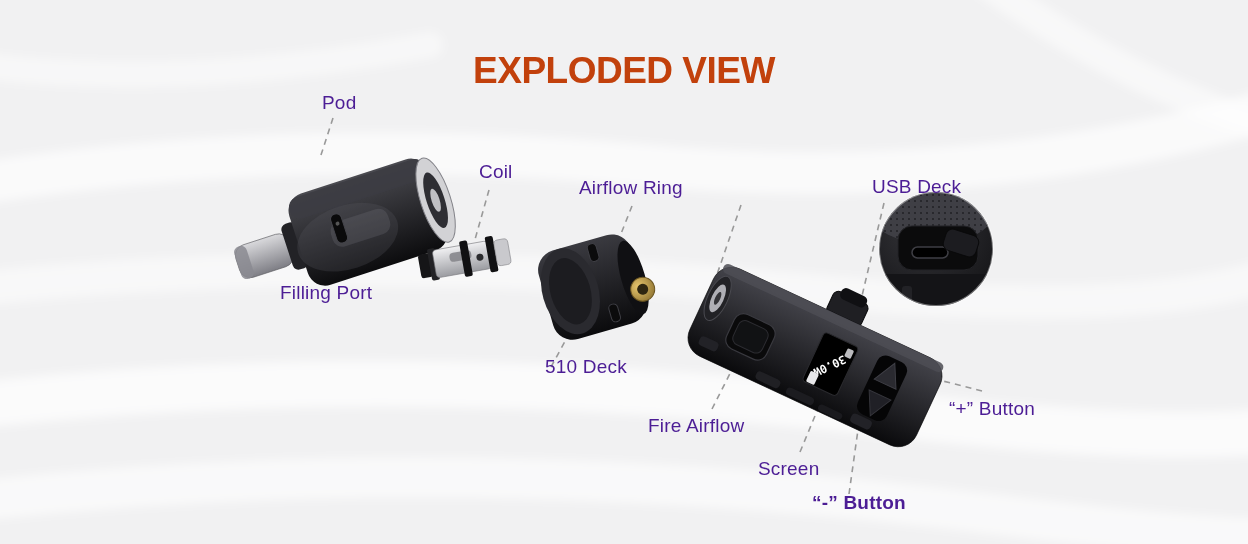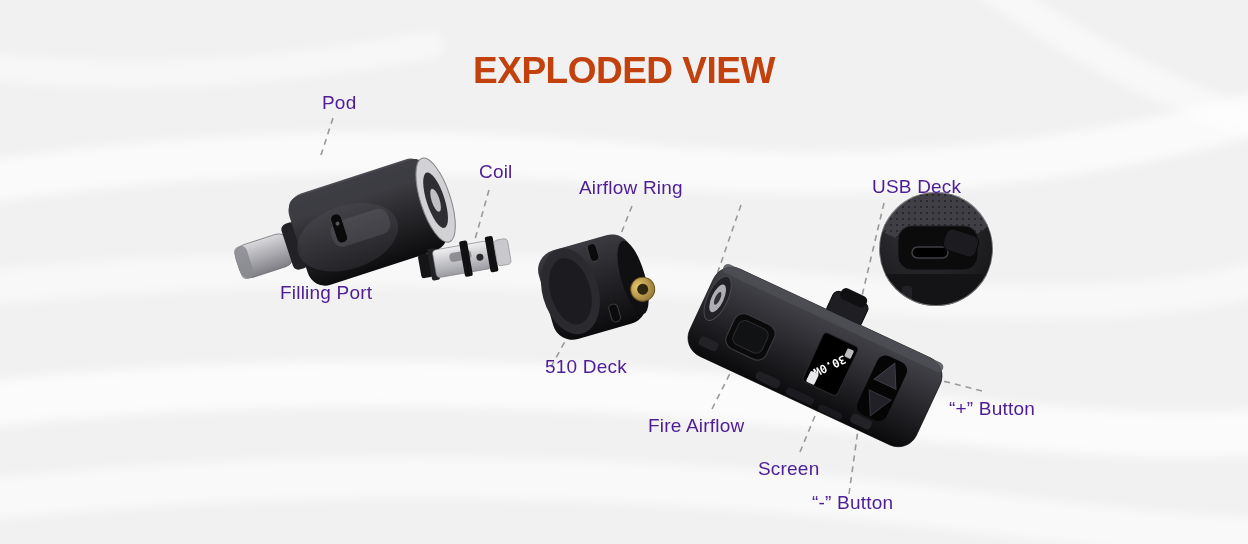--- a/index.html
+++ b/index.html
@@ -179,16 +179,16 @@
   <div class="title">EXPLODED VIEW</div>
 
   <div class="label" style="left:322px;top:92px;">Pod</div>
   <div class="label" style="left:280px;top:282px;">Filling Port</div>
   <div class="label" style="left:479px;top:161px;">Coil</div>
   <div class="label" style="left:579px;top:177px;">Airflow Ring</div>
   <div class="label" style="left:517px;top:356px;margin-left:28px;">510 Deck</div>
   <div class="label" style="left:872px;top:176px;">USB Deck</div>
   <div class="label" style="left:648px;top:415px;">Fire Airflow</div>
   <div class="label" style="left:746px;top:458px;margin-left:12px;">Screen</div>
-  <div class="label" style="left:812px;top:492px;">“-” Button</div>
+  <div class="label" style="left:812px;top:492px;font-weight:bold;">“-” Button</div>
   <div class="label" style="left:949px;top:398px;text-align:center;">“+” Button</div>
 
 </div>
 
 </body></html>

